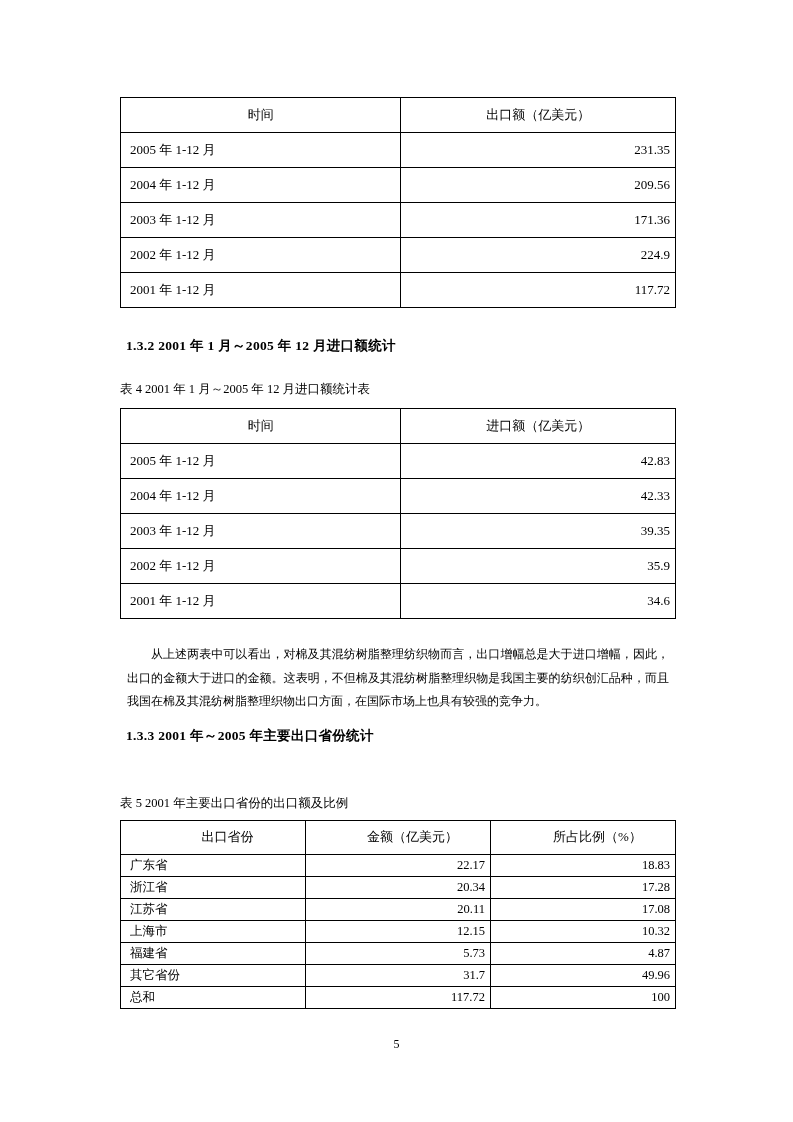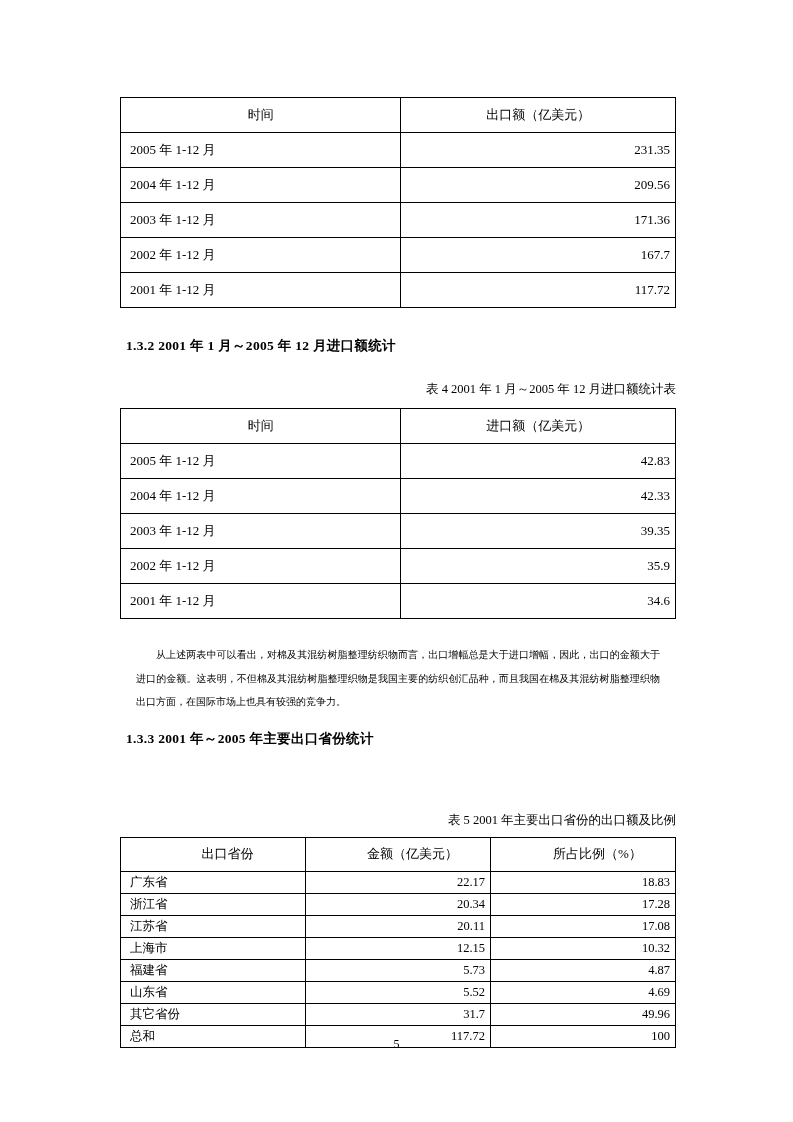--- a/index.html
+++ b/index.html
@@ -51,31 +51,31 @@
     margin: 6px;
     margin-top: 29px;
     font-size: 13.5px;
     font-weight: bold;
     letter-spacing: 0.3px;
   }
   .heading-2 { margin-top: 13px; }
   .caption {
     margin-top: 26px;
     margin-bottom: 10px;
-    text-align: right;
+    text-align: left;
     font-size: 12.5px;
   }
   .caption-2 {
-    margin-top: 64px;
+    margin-top: 50px;
     margin-bottom: 8px;
   }
   .body-para {
-    margin: 16px;
+    margin: 7px;
     margin-top: 24px;
-    font-size: 10px;
+    font-size: 12px;
     line-height: 23.5px;
     text-align: justify;
     text-indent: 2em;
   }
   .page-number {
     position: absolute;
     left: 0;
     right: 0;
     bottom: 70px;
     text-align: center;
@@ -107,21 +107,21 @@
         <tr>
           <td class="label">2004 年 1-12 月</td>
           <td class="num">209.56</td>
         </tr>
         <tr>
           <td class="label">2003 年 1-12 月</td>
           <td class="num">171.36</td>
         </tr>
         <tr>
           <td class="label">2002 年 1-12 月</td>
-          <td class="num">167.7</td>
+          <td class="num">224.9</td>
         </tr>
         <tr>
           <td class="label">2001 年 1-12 月</td>
           <td class="num">117.72</td>
         </tr>
       </tbody>
     </table>
 
     <h3 class="heading">1.3.2 2001 年 1 月～2005 年 12 月进口额统计</h3>
 
@@ -201,25 +201,20 @@
           <td class="label">上海市</td>
           <td class="num">12.15</td>
           <td class="num">10.32</td>
         </tr>
         <tr>
           <td class="label">福建省</td>
           <td class="num">5.73</td>
           <td class="num">4.87</td>
         </tr>
         <tr>
-          <td class="label">山东省</td>
-          <td class="num">5.52</td>
-          <td class="num">4.69</td>
-        </tr>
-        <tr>
           <td class="label">其它省份</td>
           <td class="num">31.7</td>
           <td class="num">49.96</td>
         </tr>
         <tr>
           <td class="label">总和</td>
           <td class="num">117.72</td>
           <td class="num">100</td>
         </tr>
       </tbody>

